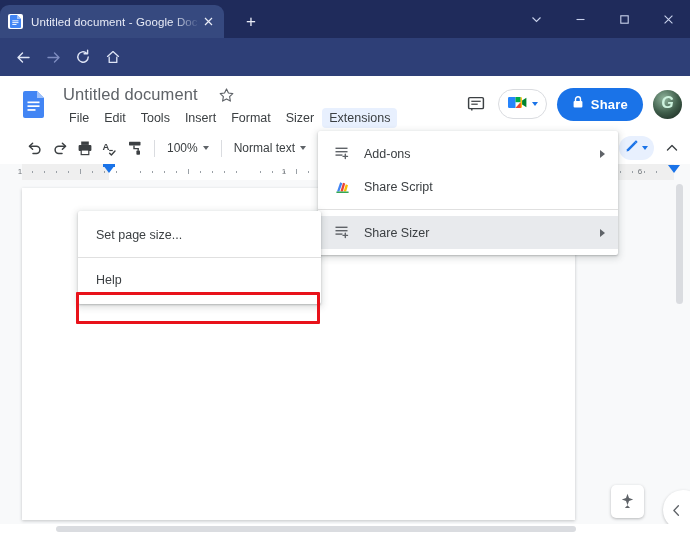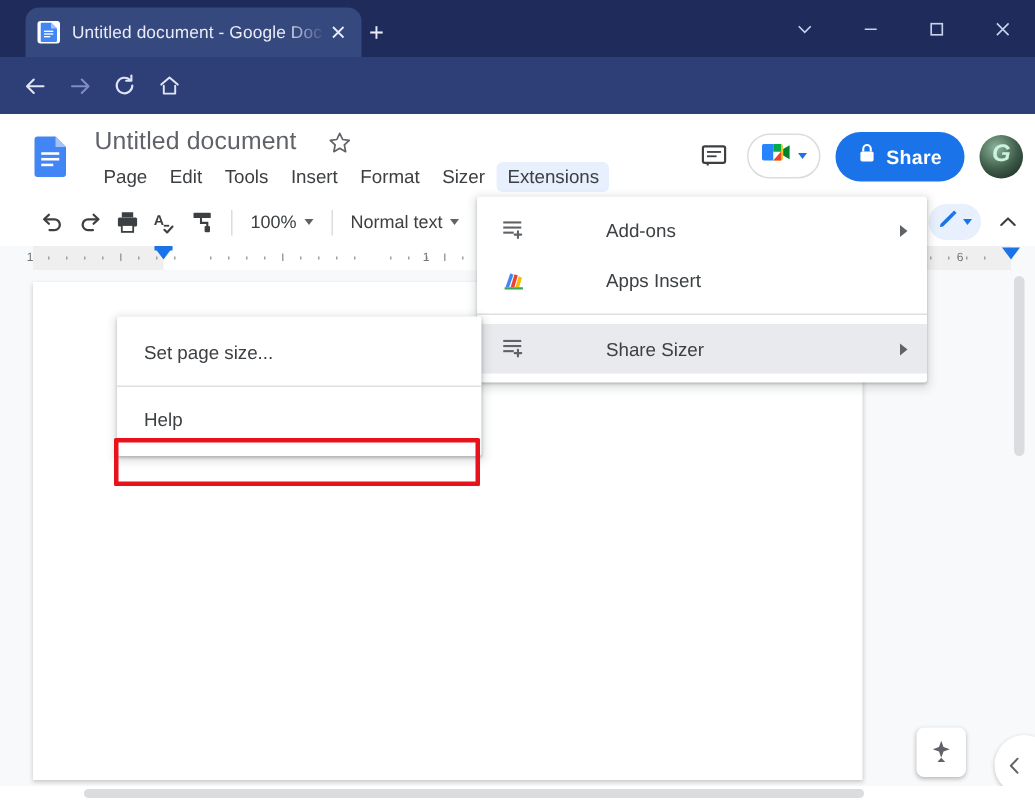--- a/index.html
+++ b/index.html
@@ -10,21 +10,21 @@
     -webkit-font-smoothing:antialiased;
   }
   .app{position:relative;width:690px;height:534px;overflow:hidden;background:#ffffff;}
 
   
   .tabstrip{
     position:absolute;left:0;top:0;width:690px;height:38px;
     background:#1f2b5b;
   }
   .tab{
-    position:absolute;left:17px;top:5px;width:224px;height:33px;
+    position:absolute;left:0;top:5px;width:224px;height:33px;
     background:#36497f;border-radius:9px 9px 0 0;
     display:flex;align-items:center;padding:0 8px;box-sizing:border-box;
   }
   .tab-fav{
     width:15px;height:15px;border-radius:2px;background:#ffffff;
     display:flex;align-items:center;justify-content:center;flex:0 0 auto;
   }
   .tab-fav svg{display:block;}
   .tab-title{
     flex:1 1 auto;margin-left:8px;color:#e9ecf7;font-size:11.5px;
@@ -161,21 +161,21 @@
 
   
   .menu-pop{
     position:absolute;background:#ffffff;border-radius:2px;
     box-shadow:0 2px 6px 2px rgba(60,64,67,.15), 0 1px 2px rgba(60,64,67,.3);
     padding:6px 0;box-sizing:border-box;
   }
   .ext-menu{left:318px;top:55px;width:300px;}
   .sub-menu{left:78px;top:135px;width:243px;}
   .mi{
-    display:flex;align-items:center;height:33px;padding:0 12px 0 14px;box-sizing:border-box;position:relative;gap:40px;
+    display:flex;align-items:center;height:33px;padding:0 12px 0 14px;box-sizing:border-box;position:relative;
   }
   .mi.hl{background:#e8eaed;}
   .mi-ic{width:20px;height:20px;flex:0 0 auto;display:flex;align-items:center;justify-content:center;}
   .mi-lbl{margin-left:12px;font-size:12.5px;color:#3c4043;white-space:nowrap;}
   .sub-menu .mi-lbl{margin-left:0;}
   .sub-menu .mi{padding-left:18px;height:36px;}
   .mi-arrow{
     position:absolute;right:13px;top:50%;transform:translateY(-50%);
     width:0;height:0;border-top:4px solid transparent;border-bottom:4px solid transparent;border-left:5px solid #5f6368;
   }
@@ -321,21 +321,21 @@
       </div>
 
       <div class="doctitle">Untitled document</div>
       <div class="starbtn">
         <svg width="17" height="17" viewBox="0 0 17 17">
             <path d="M8.5 1.9l1.95 4.1 4.35.58-3.2 3.07.8 4.45-3.9-2.2-3.9 2.2.8-4.45-3.2-3.07 4.35-.58z" stroke="currentColor" stroke-width="1.15" fill="none" stroke-linejoin="round"></path>
           </svg>
       </div>
 
       <div class="menubar">
-        <div class="menu">Page</div>
+        <div class="menu">File</div>
         <div class="menu">Edit</div>
         <div class="menu">Tools</div>
         <div class="menu">Insert</div>
         <div class="menu">Format</div>
         <div class="menu">Sizer</div>
         <div class="menu active">Extensions</div>
       </div>
 
       <div class="headright">
         <div class="commenticon">
@@ -543,21 +543,21 @@
       </div>
       <div class="mi">
         <span class="mi-ic">
           <svg width="17" height="17" viewBox="0 0 17 17">
             <path d="M3 13.5L6.2 4.2l2.1 1L5.4 13.5z" fill="#4285f4"></path>
             <path d="M6.4 13.5L9 4.8l2.2.8-2.3 7.9z" fill="#ea4335"></path>
             <path d="M9.6 13.5l2.2-7.3 2.2 1-1.9 6.3z" fill="#fbbc04"></path>
             <path d="M2.4 13.5h12.2v1.5H2.4z" fill="#34a853"></path>
           </svg>
         </span>
-        <span class="mi-lbl">Apps Insert</span>
+        <span class="mi-lbl">Share Script</span>
       </div>
       <div class="mdiv"></div>
       <div class="mi hl">
         <span class="mi-ic">
           <svg width="17" height="17" viewBox="0 0 17 17">
               <rect x="1.5" y="2.6" width="12" height="1.4" fill="#5f6368"></rect>
               <rect x="1.5" y="6" width="12" height="1.4" fill="#5f6368"></rect>
               <rect x="1.5" y="9.4" width="7" height="1.4" fill="#5f6368"></rect>
               <path d="M11.3 9.2v4.4M9.1 11.4h4.4" stroke="#5f6368" stroke-width="1.4" stroke-linecap="round"></path>
             </svg>

